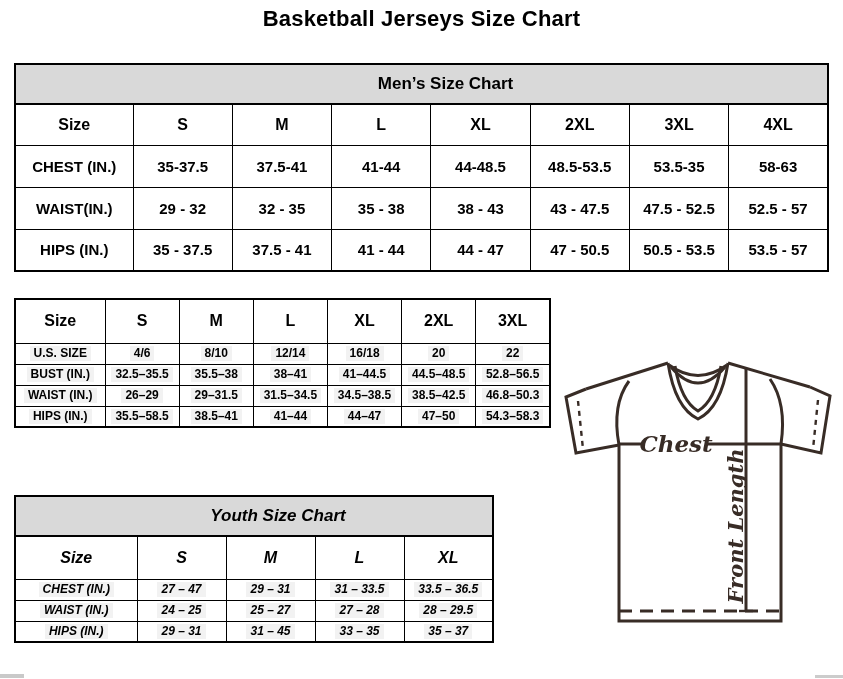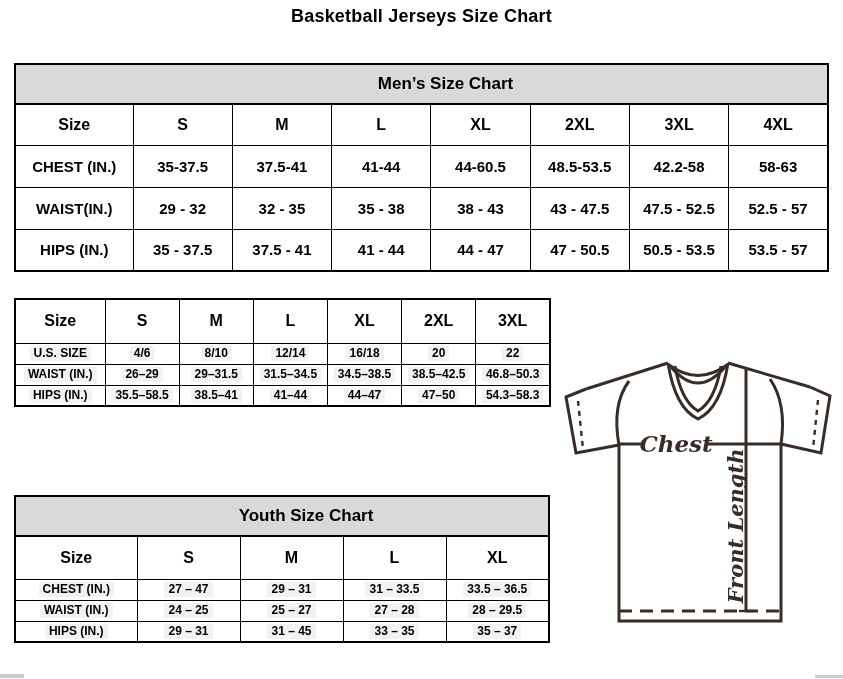--- a/index.html
+++ b/index.html
@@ -10,21 +10,21 @@
   }
   *{margin:0;padding:0;box-sizing:border-box;}
   html,body{background:#fff;}
   body{font-family:"Liberation Sans",sans-serif;}
   .page{
     position:relative;width:843px;height:679px;background:var(--page-bg);
     overflow:hidden;color:#000;
   }
   .page-title{
     position:absolute;top:6px;left:0;right:0;text-align:center;
-    font-size:18px;font-weight:bold;letter-spacing:.2px;
+    font-size:22px;font-weight:bold;letter-spacing:.2px;
   }
   .chart{position:absolute;}
   .chart .banner{
     height:40px;background:var(--header-bg);
     border:2px solid var(--border);border-bottom:none;
     display:flex;align-items:center;justify-content:center;
     font-weight:bold;font-size:17px;padding-left:48px;
   }
   .chart table{
     width:100%;border-collapse:collapse;table-layout:fixed;background:#fff;
@@ -39,21 +39,21 @@
   .chart.mens{left:14px;top:63px;width:815px;}
   .chart.mens th{height:41px;font-size:16px;}
   .chart.mens td{height:42px;font-size:15px;}
   .chart.mens .label-col{width:118px;}
   
   .chart.womens{left:14px;top:298px;width:537px;}
   .chart.womens th{height:44px;font-size:16px;}
   .chart.womens td{height:21px;font-size:12px;text-align:center;}
   .chart.womens .label-col{width:90px;}
   
-  .chart.youth{left:14px;top:495px;width:536px;}
+  .chart.youth{left:14px;top:495px;width:480px;font-style:italic;}
   .chart.youth th{height:43px;font-size:16px;}
   .chart.youth td{height:21px;font-size:12px;}
   .chart.youth .label-col{width:122px;}
   .hl{background:#f2f2f2;padding:0 4px;display:inline-block;line-height:1.25;}
   
   .jersey{position:absolute;left:556px;top:356px;width:284px;height:272px;}
   .jersey .ln{stroke:var(--ink);stroke-width:3;fill:none;stroke-linecap:butt;}
   .jersey .thin{stroke-width:2.4;}
   .jersey text{
     font-family:"DejaVu Serif",serif;font-style:italic;font-weight:bold;
@@ -85,23 +85,23 @@
             <th>3XL</th>
             <th>4XL</th>
           </tr>
         </thead>
       <tbody>
           <tr>
             <td>CHEST (IN.)</td>
             <td>35-37.5</td>
             <td>37.5-41</td>
             <td>41-44</td>
-            <td>44-60.5</td>
+            <td>44-48.5</td>
             <td>48.5-53.5</td>
-            <td>42.2-58</td>
+            <td>53.5-35</td>
             <td>58-63</td>
           </tr>
           <tr>
             <td>WAIST(IN.)</td>
             <td>29 - 32</td>
             <td>32 - 35</td>
             <td>35 - 38</td>
             <td>38 - 43</td>
             <td>43 - 47.5</td>
             <td>47.5 - 52.5</td>
@@ -138,20 +138,29 @@
           <tr>
             <td><span class="hl">U.S. SIZE</span></td>
             <td><span class="hl">4/6</span></td>
             <td><span class="hl">8/10</span></td>
             <td><span class="hl">12/14</span></td>
             <td><span class="hl">16/18</span></td>
             <td><span class="hl">20</span></td>
             <td><span class="hl">22</span></td>
           </tr>
           <tr>
+            <td><span class="hl">BUST (IN.)</span></td>
+            <td><span class="hl">32.5–35.5</span></td>
+            <td><span class="hl">35.5–38</span></td>
+            <td><span class="hl">38–41</span></td>
+            <td><span class="hl">41–44.5</span></td>
+            <td><span class="hl">44.5–48.5</span></td>
+            <td><span class="hl">52.8–56.5</span></td>
+          </tr>
+          <tr>
             <td><span class="hl">WAIST (IN.)</span></td>
             <td><span class="hl">26–29</span></td>
             <td><span class="hl">29–31.5</span></td>
             <td><span class="hl">31.5–34.5</span></td>
             <td><span class="hl">34.5–38.5</span></td>
             <td><span class="hl">38.5–42.5</span></td>
             <td><span class="hl">46.8–50.3</span></td>
           </tr>
           <tr>
             <td><span class="hl">HIPS (IN.)</span></td>

